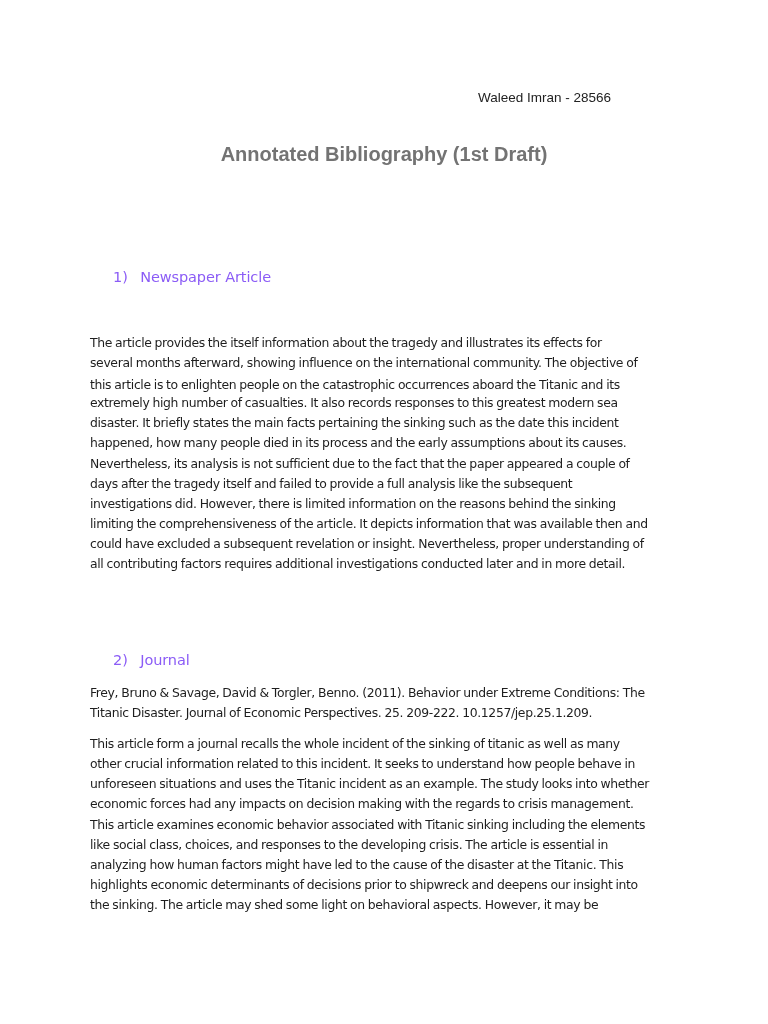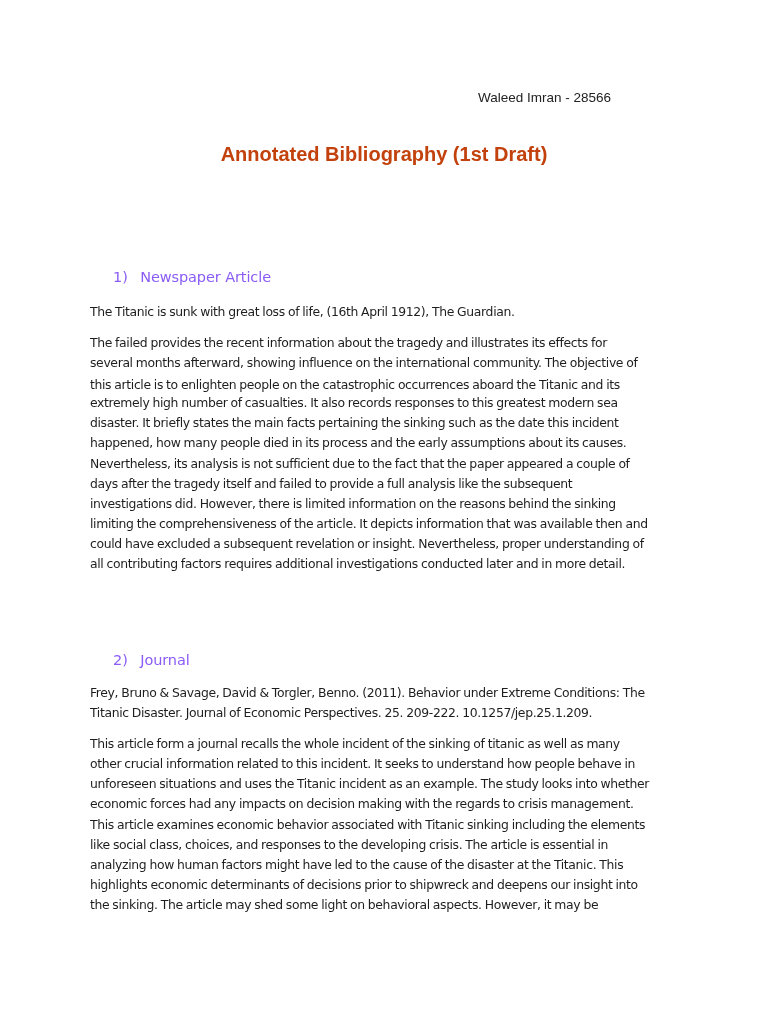--- a/index.html
+++ b/index.html
@@ -30,21 +30,21 @@
     }
     .title {
       position: absolute;
       top: 143px;
       left: 0;
       width: 768px;
       text-align: center;
       font-family: "Liberation Sans", sans-serif;
       font-weight: bold;
       font-size: 20px;
-      color: #c2410c;
+      color: #737373;
     }
     .topic {
       position: absolute;
       top: 203px;
       left: 90px;
       font-family: "Liberation Serif", serif;
       font-weight: bold;
       font-size: 17.5px;
       color: #111;
     }
@@ -76,24 +76,23 @@
   <div class="author">Waleed Imran - 28566</div>
 
   <div class="title">Annotated Bibliography (1st Draft)</div>
 
 
   <div class="section-heading" style="top:269px;">
     <span class="num">1)</span>
     <span>Newspaper Article</span>
   </div>
 
-  <div class="text-line" style="top:304px;">The Titanic is sunk with great loss of life, (16th April 1912), The Guardian.</div>
 
   <div>
-    <div class="text-line" style="top:335px;">The failed provides the recent information about the tragedy and illustrates its effects for</div>
+    <div class="text-line" style="top:335px;">The article provides the itself information about the tragedy and illustrates its effects for</div>
     <div class="text-line" style="top:355px;">several months afterward, showing influence on the international community. The objective of</div>
     <div class="text-line" style="top:377px;text-align:right;">this article is to enlighten people on the catastrophic occurrences aboard the Titanic and its</div>
     <div class="text-line" style="top:395px;">extremely high number of casualties. It also records responses to this greatest modern sea</div>
     <div class="text-line" style="top:415px;">disaster. It briefly states the main facts pertaining the sinking such as the date this incident</div>
     <div class="text-line" style="top:435px;">happened, how many people died in its process and the early assumptions about its causes.</div>
     <div class="text-line" style="top:456px;">Nevertheless, its analysis is not sufficient due to the fact that the paper appeared a couple of</div>
     <div class="text-line" style="top:476px;">days after the tragedy itself and failed to provide a full analysis like the subsequent</div>
     <div class="text-line" style="top:496px;">investigations did. However, there is limited information on the reasons behind the sinking</div>
     <div class="text-line" style="top:516px;">limiting the comprehensiveness of the article. It depicts information that was available then and</div>
     <div class="text-line" style="top:536px;">could have excluded a subsequent revelation or insight. Nevertheless, proper understanding of</div>

